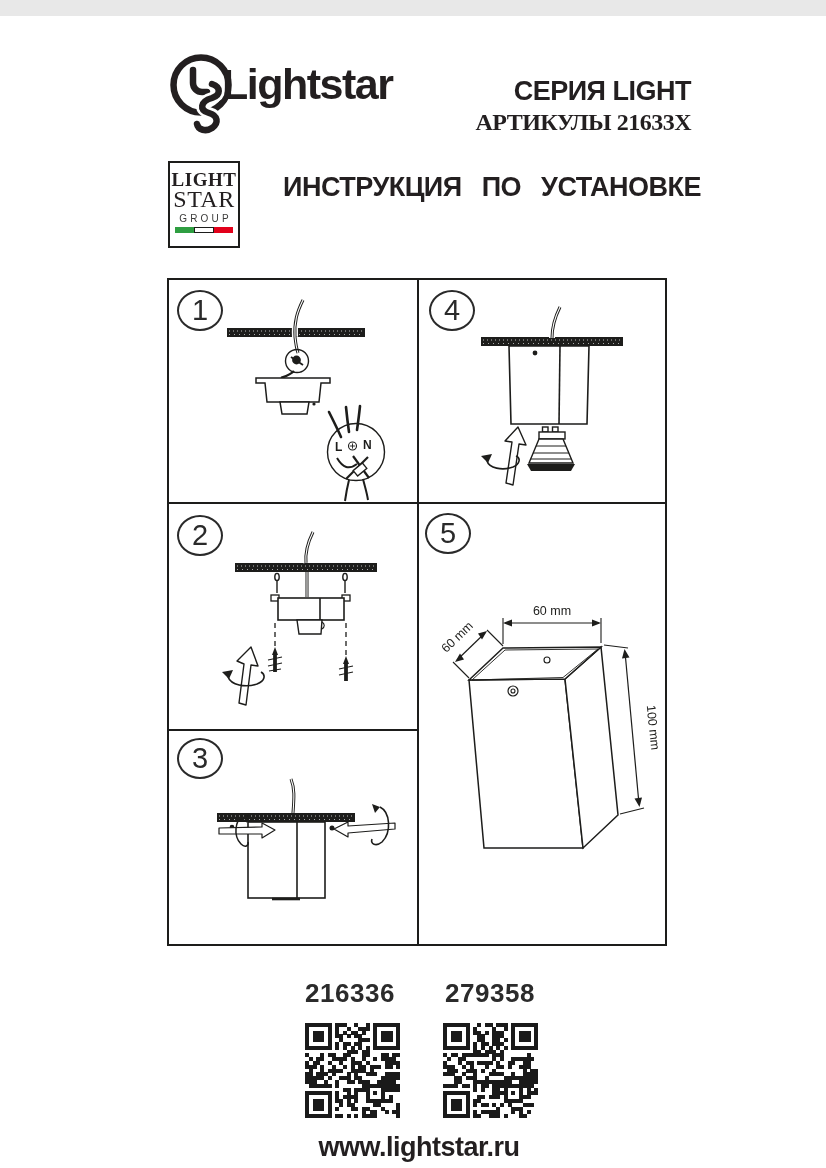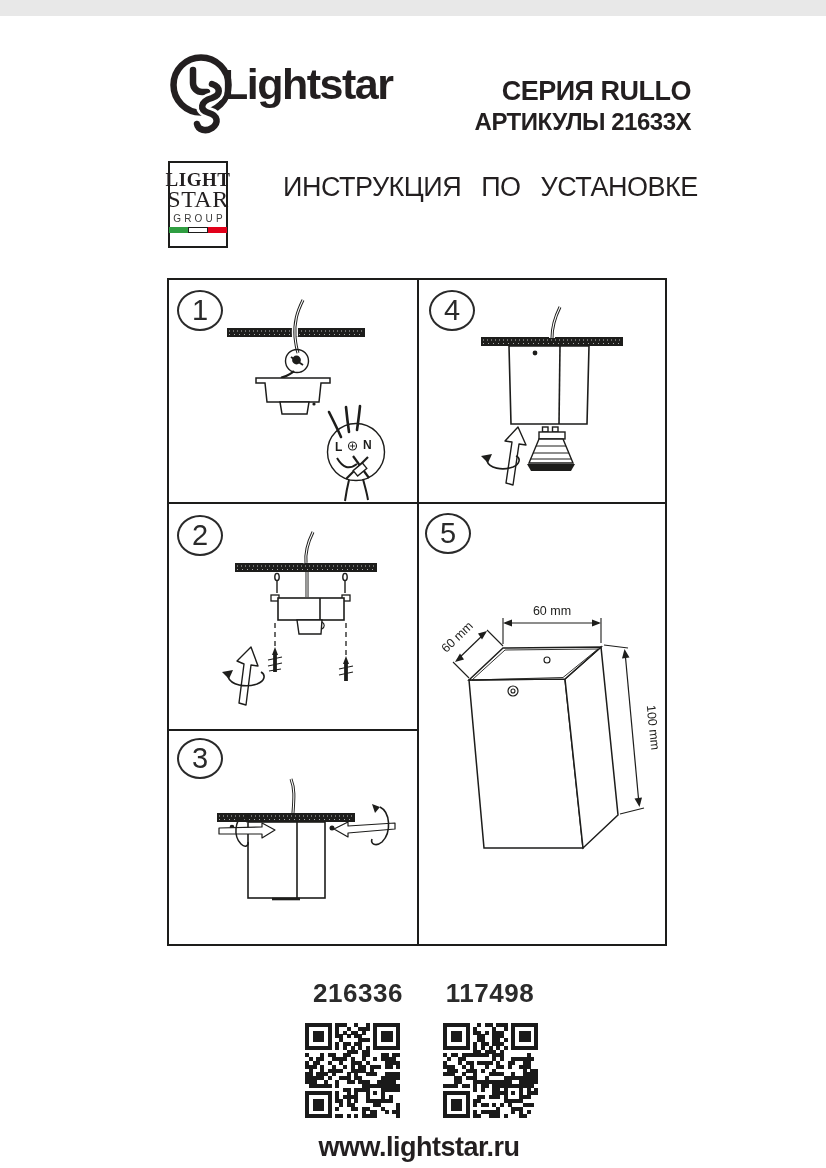--- a/index.html
+++ b/index.html
@@ -3,33 +3,33 @@
 <meta charset="utf-8">
 <style>
   html,body{margin:0;padding:0;background:#e8e8e8;}
   .page{position:relative;width:826px;height:1168px;background:#ffffff;margin:16px auto;
         font-family:"Liberation Sans","DejaVu Sans",sans-serif;color:#231f20;overflow:hidden;padding-left:19px;}
   .abs{position:absolute;}
   
   .brand{left:222px;top:44px;font-size:43px;font-weight:bold;letter-spacing:-1.5px;color:#231f20;}
   .series-block{right:154px;top:60px;text-align:right;line-height:1.18;}
   .series{font-size:27px;font-weight:bold;letter-spacing:-0.5px;}
-  .articles{font-size:24px;font-weight:bold;letter-spacing:-0.5px;}
+  .articles{font-size:24px;font-weight:bold;letter-spacing:-0.5px;font-family:Liberation Serif, serif;}
   
-  .group-box{left:168px;top:145px;width:60px;height:87px;border:2px solid #1d1d1b;box-sizing:border-box;
+  .group-box{left:168px;top:145px;width:72px;height:87px;border:2px solid #1d1d1b;box-sizing:border-box;
              display:flex;flex-direction:column;align-items:center;justify-content:flex-start;background:#fff;}
   .group-light{font-family:"Liberation Serif","DejaVu Serif",serif;font-weight:bold;font-size:19px;line-height:1;margin-top:7px;letter-spacing:0.5px;}
   .group-star{font-family:"Liberation Serif","DejaVu Serif",serif;font-weight:normal;font-size:24px;line-height:0.86;letter-spacing:0.5px;}
   .group-group{font-size:10px;letter-spacing:3.2px;margin-top:3px;margin-left:3px;color:#3c3c3b;}
   .flag{margin-top:3px;width:58px;height:6px;display:flex;}
   .flag .g{flex:1;background:#2f9e41;}
   .flag .w{flex:1;background:#fff;border:1px solid #1d1d1b;box-sizing:border-box;}
   .flag .r{flex:1;background:#e2001a;}
   
-  .title{left:283px;top:156px;width:394px;font-weight:normal;}
+  .title{left:283px;top:156px;width:394px;font-weight:bold;}
   .title .l1{font-size:27px;word-spacing:13px;letter-spacing:-0.5px;white-space:nowrap;}
   .title .l2{font-size:26.5px;word-spacing:1px;letter-spacing:-0.8px;white-space:nowrap;margin-top:3px;}
   
   .grid{left:167px;top:262px;width:500px;height:668px;border:2px solid #1d1d1b;box-sizing:border-box;background:#fff;}
   .cell{position:absolute;}
   .vline{position:absolute;left:248px;top:0;width:2px;height:664px;background:#1d1d1b;}
   .hl1{position:absolute;left:0;top:222px;width:248px;height:2px;background:#1d1d1b;}
   .hl2{position:absolute;left:0;top:449px;width:248px;height:2px;background:#1d1d1b;}
   .hl3{position:absolute;left:250px;top:222px;width:246px;height:2px;background:#1d1d1b;}
   .badge{position:absolute;width:46px;height:41px;border:2px solid #2a2a2a;border-radius:50%;
@@ -48,21 +48,21 @@
   <svg class="abs" style="left:156px;top:34px" width="96" height="92" viewBox="0 0 96 92">
     <g fill="none" stroke="#231f20" stroke-linecap="round">
       <circle cx="45" cy="35" r="27.5" stroke-width="6.5"></circle>
       <path d="M37,20 v13 a9,9 0 0 0 9,9 h5" stroke-width="6.5"></path>
       <path d="M56,34 c9,3 9,11 0,14 c-12,3.5 -13,12 -3,15 c9,2.5 10,10 3,15 c-6,4 -14,2 -15,-4" stroke="#fff" stroke-width="12"></path>
       <path d="M56,34 c9,3 9,11 0,14 c-12,3.5 -13,12 -3,15 c9,2.5 10,10 3,15 c-6,4 -14,2 -15,-4" stroke-width="6.5"></path>
     </g>
   </svg>
   <div class="abs brand">Lightstar</div>
   <div class="abs series-block">
-    <div class="series">СЕРИЯ RULLO</div>
+    <div class="series">СЕРИЯ LIGHT</div>
     <div class="articles">АРТИКУЛЫ 21633X</div>
   </div>
 
   <div class="abs group-box">
     <div class="group-light">LIGHT</div>
     <div class="group-star">STAR</div>
     <div class="group-group">GROUP</div>
     <div class="flag">
         <div class="g"></div>
         <div class="w"></div>
@@ -255,22 +255,22 @@
           <polygon points="220.5,303 215.5,294.5 223,293.5" fill="#1d1d1b" stroke="none"></polygon>
           <text x="230" y="224" font-size="12.5" text-anchor="middle" fill="#1d1d1b" stroke="none" transform="rotate(84 230 224)">100 mm</text>
         </g>
       </svg>
       <div class="badge" style="left:6px;top:9px">
         <span>5</span>
       </div>
     </div>
   </div>
 
-  <div class="abs code" style="left:278px">216336</div>
-  <div class="abs code" style="left:410px">117498</div>
+  <div class="abs code" style="left:270px">216336</div>
+  <div class="abs code" style="left:410px">279358</div>
   <div class="abs qr" style="left:305px"><svg width="95" height="95" viewBox="0 0 25 25" shape-rendering="crispEdges">
         <g fill="#1a1a1a">
           <rect x="0" y="0" width="1.04" height="1.04"></rect>
           <rect x="1" y="0" width="1.04" height="1.04"></rect>
           <rect x="2" y="0" width="1.04" height="1.04"></rect>
           <rect x="3" y="0" width="1.04" height="1.04"></rect>
           <rect x="4" y="0" width="1.04" height="1.04"></rect>
           <rect x="5" y="0" width="1.04" height="1.04"></rect>
           <rect x="6" y="0" width="1.04" height="1.04"></rect>
           <rect x="8" y="0" width="1.04" height="1.04"></rect>

